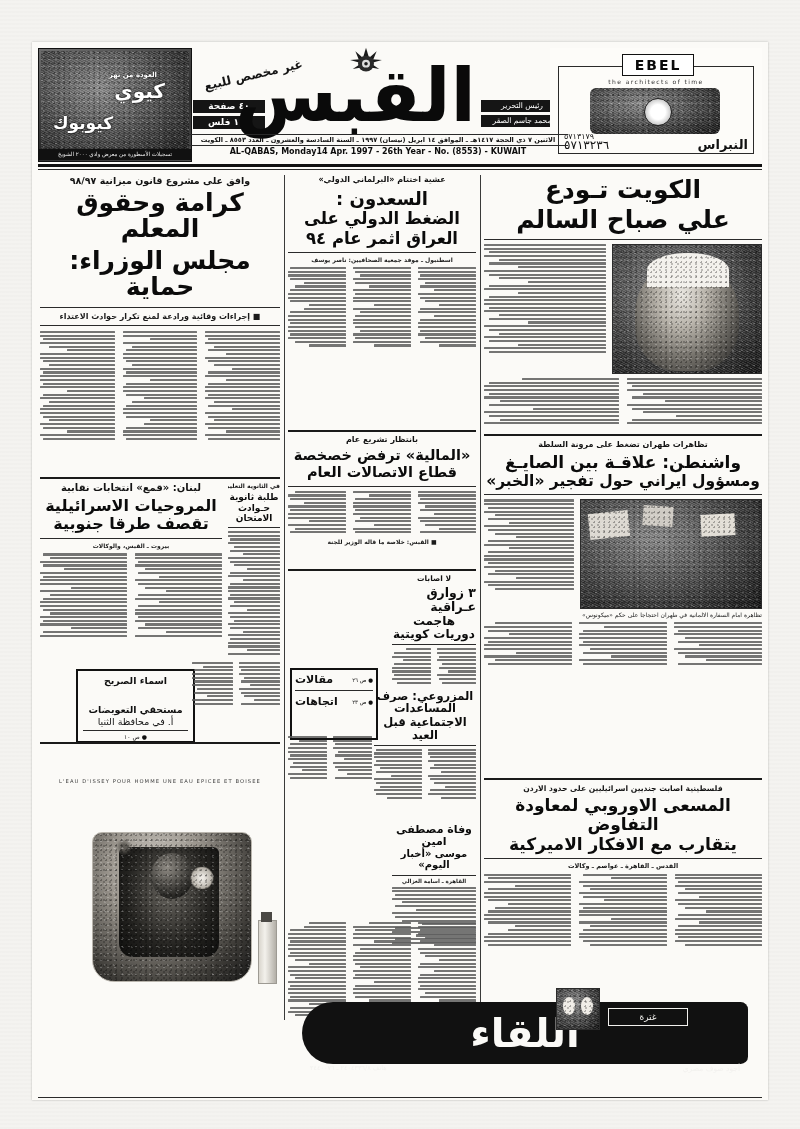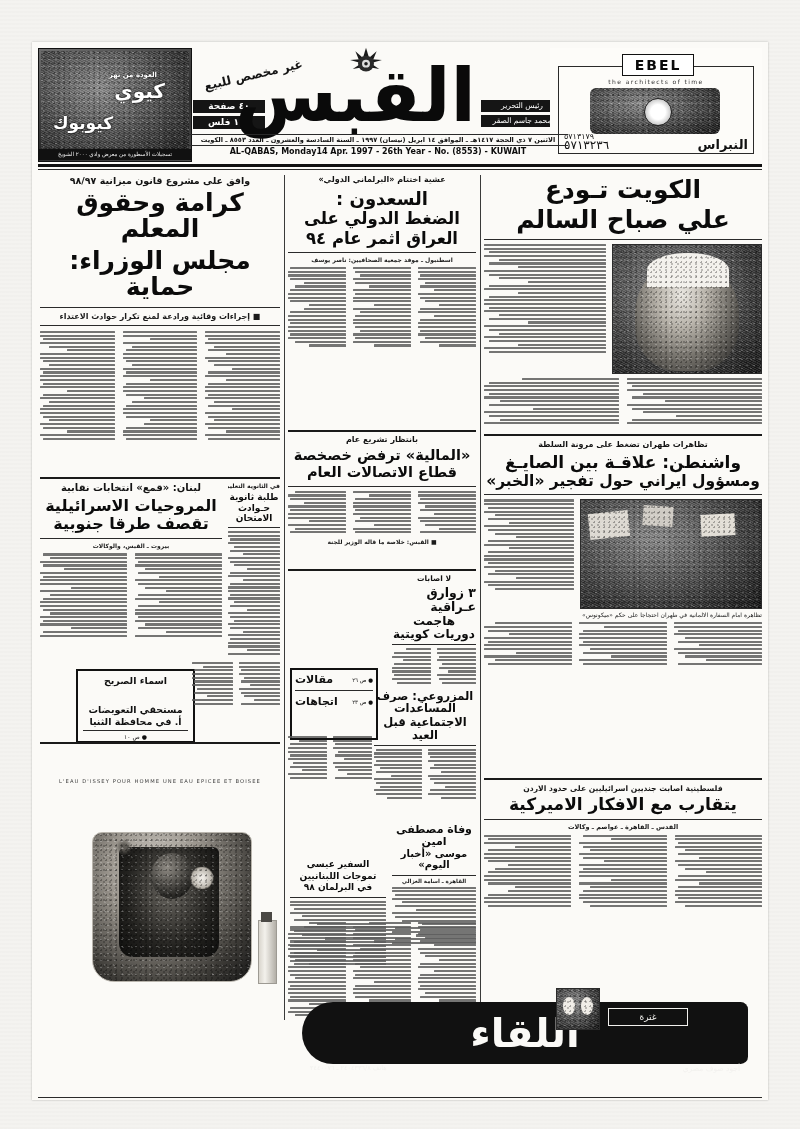--- a/index.html
+++ b/index.html
@@ -296,20 +296,21 @@
           <i></i>
           <i></i>
           <i></i>
     </div>
   </div>
 
   <div class="hr2" style="position:absolute;left:452px;top:736px;width:278px;"></div>
 
   <div style="position:absolute;left:452px;top:742px;width:278px;height:230px;">
     <div class="kicker" style="font-size:7.6px;">فلسطينية اصابت جنديين اسرائيليين على حدود الاردن</div>
+    <div class="hl" style="font-size:17px;margin-top:3px;">المسعى الاوروبي لمعاودة التفاوض</div>
     <div class="hl" style="font-size:17px;margin-top:2px;">يتقارب مع الافكار الاميركية</div>
     <div class="hr1" style="margin-top:5px;"></div>
     <div class="sub" style="font-size:6.5px;margin-top:3px;">القدس ـ القاهرة ـ عواصم ـ وكالات</div>
     <div class="txt" style="margin-top:4px;column-count:3;column-gap:8px;">
       <i></i>
           <i></i>
           <i></i>
           <i></i>
           <i></i>
           <i></i>
@@ -594,46 +595,20 @@
           <i></i>
       <i></i>
           <i></i>
           <i></i>
           <i></i>
           <i></i>
           <i></i>
     </div>
   </div>
 
-  <div style="position:absolute;left:258px;top:818px;width:96px;height:110px;">
-    <div class="hl" style="font-size:9px;">السفير عيسى</div>
-    <div class="hl" style="font-size:9px;margin-top:2px;">تموجات اللبنانيين</div>
-    <div class="hl" style="font-size:9px;margin-top:2px;">في البرلمان ٩٨</div>
-    <div class="hr1" style="margin-top:4px;"></div>
-    <div class="txt" style="margin-top:3px;">
-      <i></i>
-          <i></i>
-          <i></i>
-          <i></i>
-          <i></i>
-          <i></i>
-          <i></i>
-          <i></i>
-          <i></i>
-          <i></i>
-      <i></i>
-          <i></i>
-          <i></i>
-          <i></i>
-          <i></i>
-          <i></i>
-          <i></i>
-          <i></i>
-    </div>
-  </div>
 
   <div class="txt" style="position:absolute;left:256px;top:694px;width:84px;column-count:2;column-gap:6px;">
     <i></i>
         <i></i>
         <i></i>
         <i></i>
         <i></i>
         <i></i>
         <i></i>
         <i></i>
@@ -937,21 +912,21 @@
       <i></i>
           <i></i>
           <i></i>
           <i></i>
     </div>
   </div>
 
   <div style="position:absolute;left:44px;top:627px;width:105px;height:62px;border:2px solid #111;padding:4px 5px;">
     <div style="font-size:9.5px;font-weight:bold;text-align:center;">اسماء الصريح</div>
     <div style="font-size:9.5px;font-weight:bold;text-align:center;margin-top:18px;">مستحقي التعويضات</div>
-    <div style="font-size:9.5px;font-weight:bold;text-align:center;margin-top:1px;">أ. في محافظة الثنيا</div>
+    <div style="font-size:9.5px;font-weight:normal;text-align:center;margin-top:1px;">أ. في محافظة الثنيا</div>
     <div class="hr1" style="margin-top:3px;"></div>
     <div style="font-size:6px;text-align:center;margin-top:2px;">● ص ١٠</div>
   </div>
 
   <div class="txt" style="position:absolute;left:160px;top:620px;width:88px;column-count:2;column-gap:6px;">
     <i></i>
         <i></i>
         <i></i>
         <i></i>
         <i></i>

